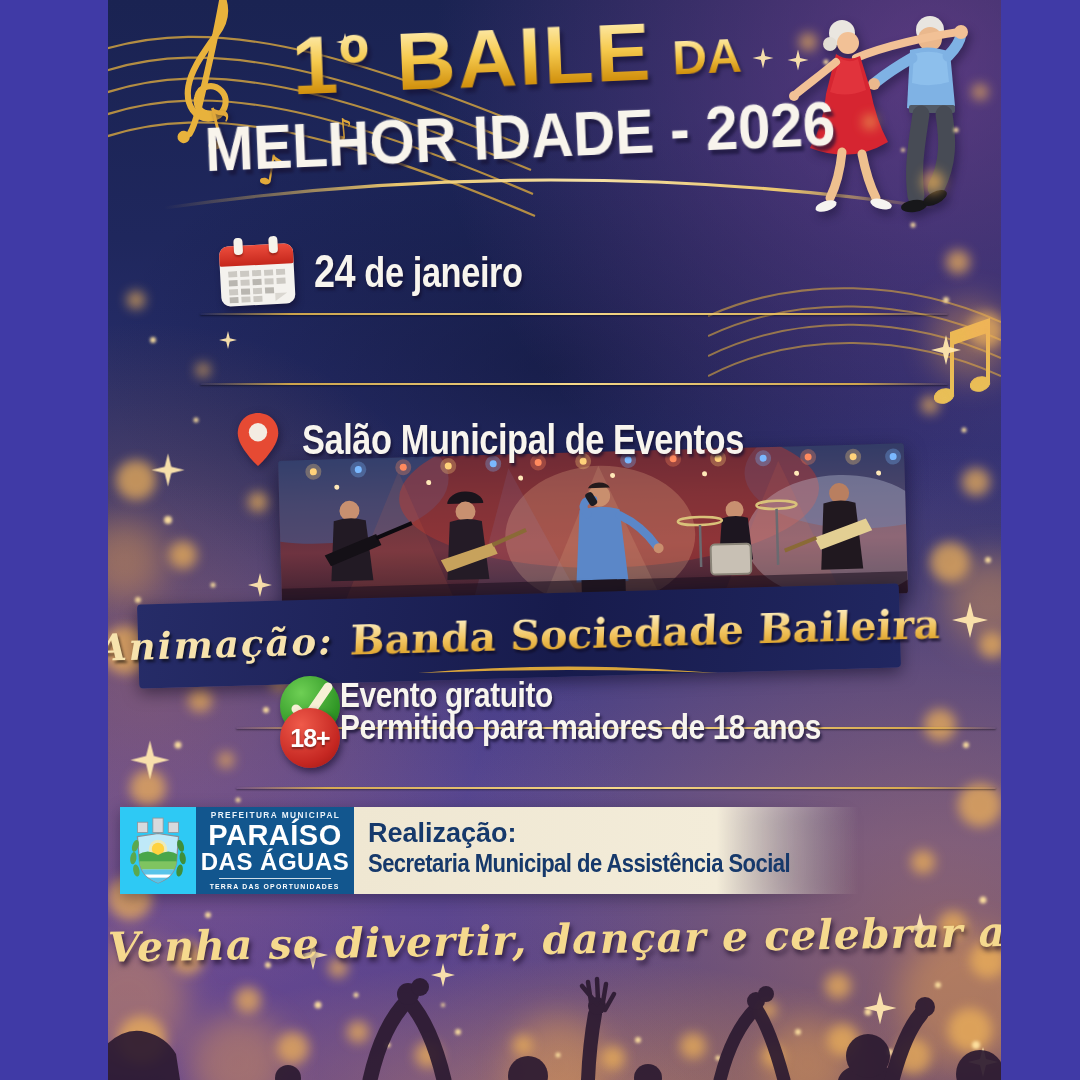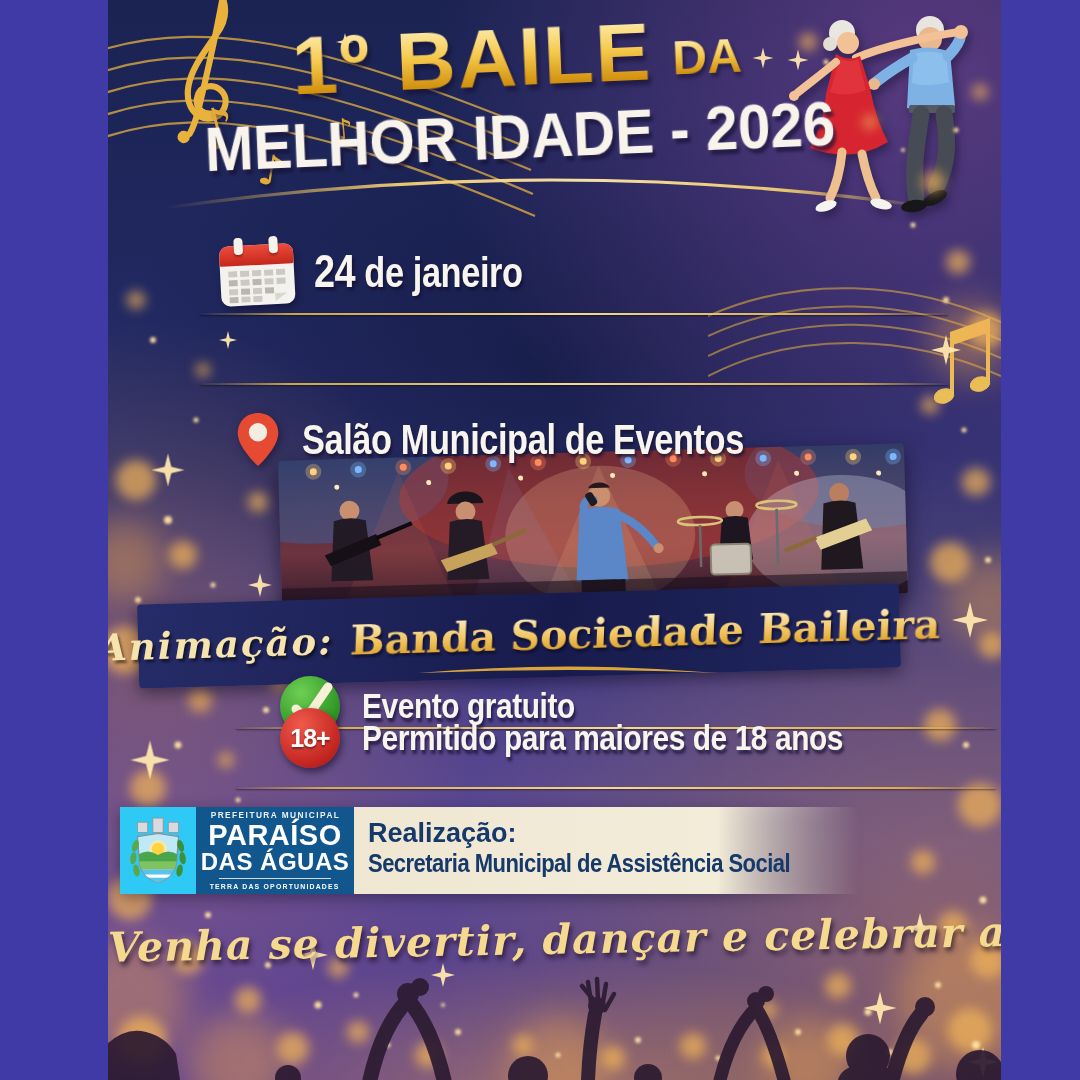--- a/index.html
+++ b/index.html
@@ -79,21 +79,21 @@
     background:linear-gradient(100deg,#262c68 0%,#171b4c 55%,#212761 100%);box-shadow:0 5px 16px rgba(8,6,28,.5);
     display:flex;align-items:center;justify-content:center;gap:16px;}
   .anim-label{font-family:"DejaVu Serif",serif;font-style:italic;font-weight:bold;font-size:37px;color:#f7e3ad;
     text-shadow:2px 3px 3px rgba(0,0,0,.55);letter-spacing:2px;}
   .anim-name{font-family:"DejaVu Serif",serif;font-weight:bold;font-size:41px;letter-spacing:0px;transform:skewX(-4deg);
     background-image:linear-gradient(180deg,#fdeec0 10%,#f0c25c 55%,#d89a1e 90%);-webkit-background-clip:text;background-clip:text;
     color:#edbf56;-webkit-text-fill-color:transparent;filter:drop-shadow(2px 3px 1px rgba(10,8,30,.65));white-space:nowrap;}
   .swoosh{left:310px;top:660px;z-index:7;}
 
   
-  .feat{position:absolute;left:172px;display:flex;align-items:center;gap:22px;z-index:9;color:#f8f5ee;}
+  .feat{position:absolute;left:172px;display:flex;z-index:9;color:#f8f5ee;}
   .feat1{top:676px;height:60px;}
   .feat2{top:708px;height:60px;}
   .ftxt{font-weight:bold;font-size:34px;text-shadow:2px 3px 3px rgba(18,14,45,.7);letter-spacing:-.5px;transform:scale(.88,1.04);transform-origin:left center;white-space:nowrap;}
   .badge{width:60px;height:60px;border-radius:50%;flex:0 0 auto;display:flex;align-items:center;justify-content:center;box-shadow:2px 4px 7px rgba(12,8,35,.55);}
   .badge-green{background:radial-gradient(circle at 35% 28%,#6ecf54,#2f9625 68%,#1e7a16);}
   .badge-red{background:radial-gradient(circle at 35% 28%,#ef5a4a,#c52722 66%,#991511);}
   .badge-red span{font-size:25px;font-weight:800;color:#fff;text-shadow:0 2px 2px rgba(0,0,0,.4);letter-spacing:-1px;}
   .checksvg{overflow:visible;}
 
   

